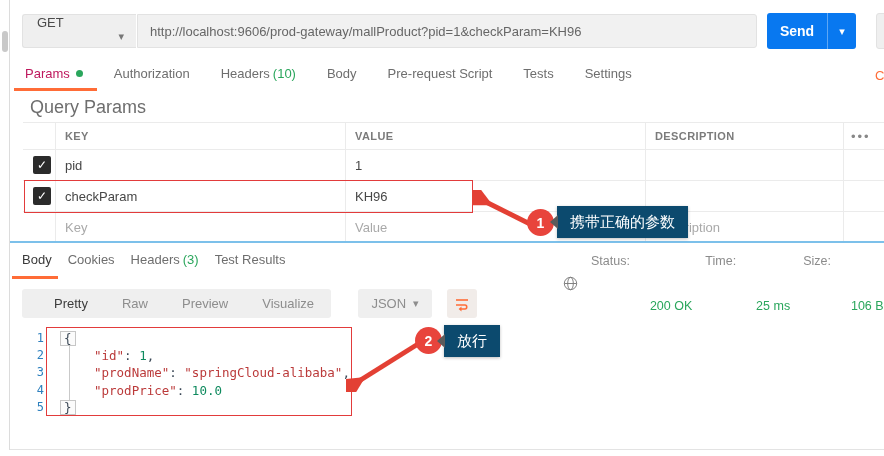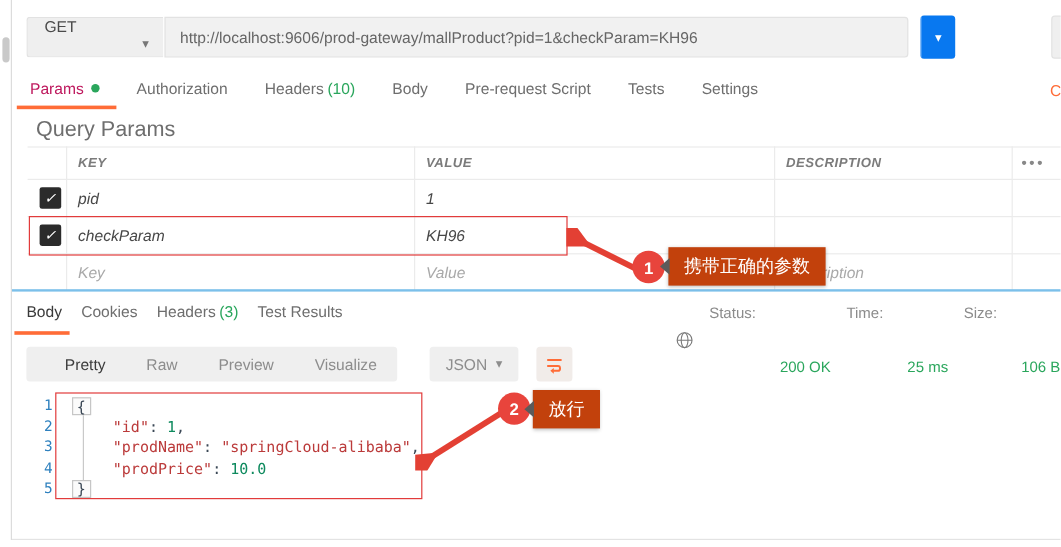--- a/index.html
+++ b/index.html
@@ -38,21 +38,21 @@
   .tab .count { color:#2AA65C; margin-left:3px; }
   .green-dot { display:inline-block; width:7px; height:7px; border-radius:50%; background:#2AA65C;
     margin-left:6px; vertical-align:1px; }
   .req-underline { position:absolute; left:14px; top:88px; width:83px; height:3px; background:#FF6C37; }
   .cookies-link { position:absolute; left:875px; top:68px; font-size:13px; color:#FF6C37;
     white-space:nowrap; cursor:pointer; }
   .section-title { position:absolute; left:30px; top:97px; font-size:18px; color:#6e6e6e; }
 
   
   .qp-table { position:absolute; left:23px; top:122px; width:861px; }
-  .qp-row { display:flex; border-bottom:1px solid #ebebeb; align-items:center;font-style:italic; }
+  .qp-row { display:flex; border-bottom:1px solid #ebebeb; align-items:center; }
   .qp-row.header { height:28px; border-top:1px solid #ebebeb; }
   .qp-row.data { height:31px; }
   .qp-row.ghost { height:30px; border-bottom:none; }
   .c-check { width:32px; display:flex; align-items:center; }
   .c-key { width:290px; padding-left:10px; }
   .c-value { width:300px; padding-left:10px; }
   .c-desc { width:198px; padding-left:10px; }
   .c-menu { flex:1; padding-left:8px; }
   .qp-row.header .hdr { font-size:11px; font-weight:bold; color:#7b7b7b; letter-spacing:.4px; }
   .qp-row.data  { font-size:13px; color:#474747; }
@@ -95,21 +95,21 @@
   .tok-key { color:#BB3A3A; }
   .tok-str { color:#BB3A3A; }
   .tok-num { color:#0E8A5E; }
   .brace-box { display:inline-block; border:1px solid #c6c6c6; padding:0 3px; line-height:13px; background:#fbfbfb; }
   .fold-line { position:absolute; left:69px; top:346px; width:1px; height:54px; background:#c9c9c9; }
 
   
   .red-box { position:absolute; border:1px solid #E23B3B; z-index:4; pointer-events:none; }
   .anno-circle { position:absolute; width:27px; height:27px; border-radius:50%; background:#E8443C;
     color:#fff; font-size:14px; font-weight:bold; display:flex; align-items:center; justify-content:center; z-index:6; }
-  .anno-tip { position:absolute; background:#c2410c; color:#fff; font-size:15px; height:32px;
+  .anno-tip { position:absolute; background:#0c4a6e; color:#fff; font-size:15px; height:32px;
     display:flex; align-items:center; padding:0 13px; z-index:6; box-shadow:0 1px 3px rgba(0,0,0,.25); }
   .anno-tip::before { content:""; position:absolute; left:-7px; top:9px; border:7px solid transparent;
     border-left:none; border-right:8px solid #5B5B5B; }
   .anno-arrow { position:absolute; z-index:5; }
 </style>
 </head>
 <body>
 
 <div class="app">
 
@@ -118,20 +118,21 @@
   <div class="bottom-rule"></div>
 
   <div class="method-select">
     <span>GET</span>
     <span class="caret">▾</span>
   </div>
   <div class="url-input">
     <span>http://localhost:9606/prod-gateway/mallProduct?pid=1&amp;checkParam=KH96</span>
   </div>
   <div class="send-btn">
+    <span class="send-label">Send</span>
     <span class="send-divider"></span>
     <span class="send-caret">▾</span>
   </div>
   <div class="save-btn-partial"></div>
 
   <div class="req-tabs">
     <span class="tab active"><span>Params</span><span class="green-dot"></span></span>
     <span class="tab"><span>Authorization</span></span>
     <span class="tab"><span>Headers</span><span class="count">(10)</span></span>
     <span class="tab"><span>Body</span></span>

